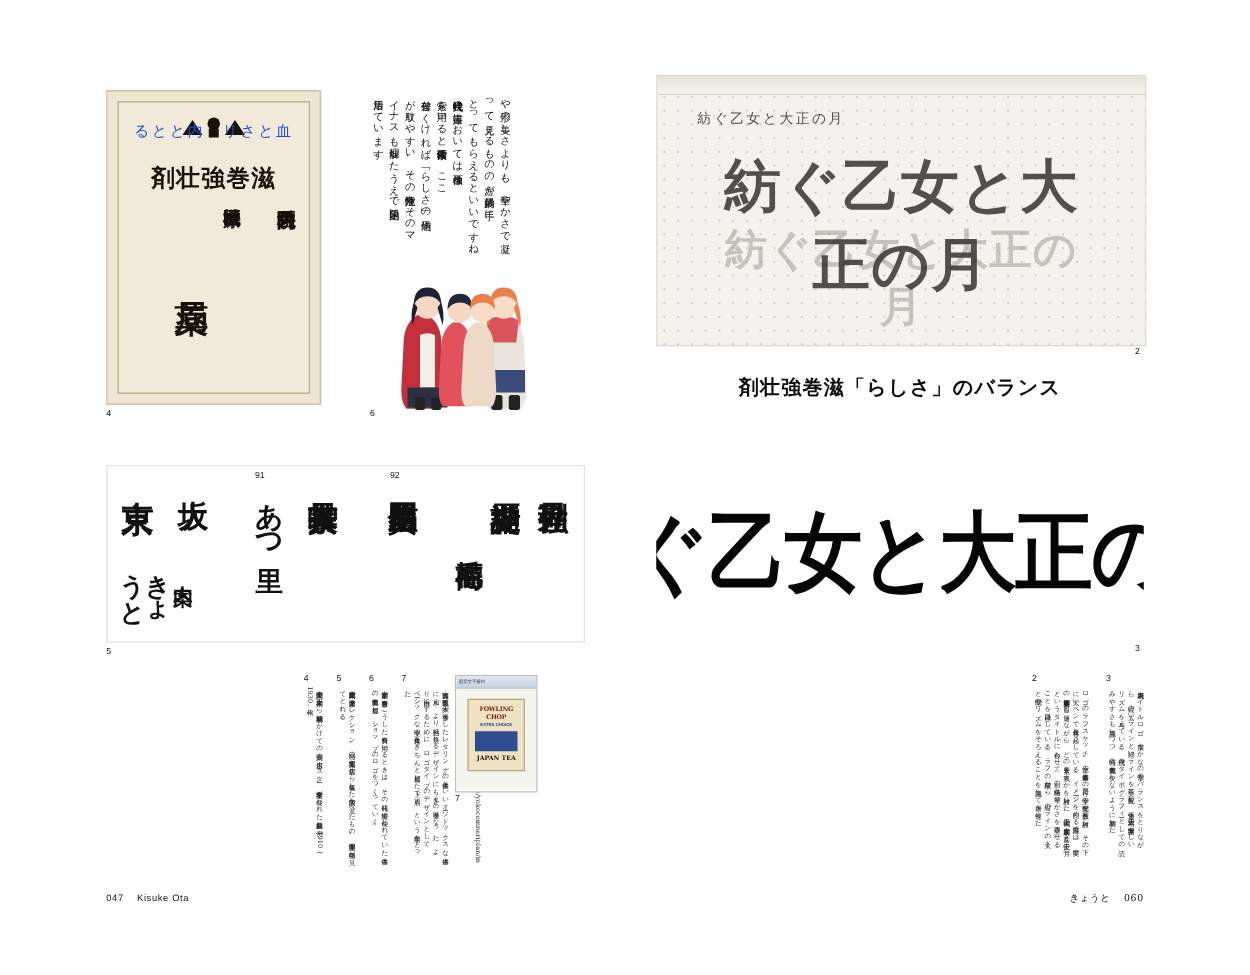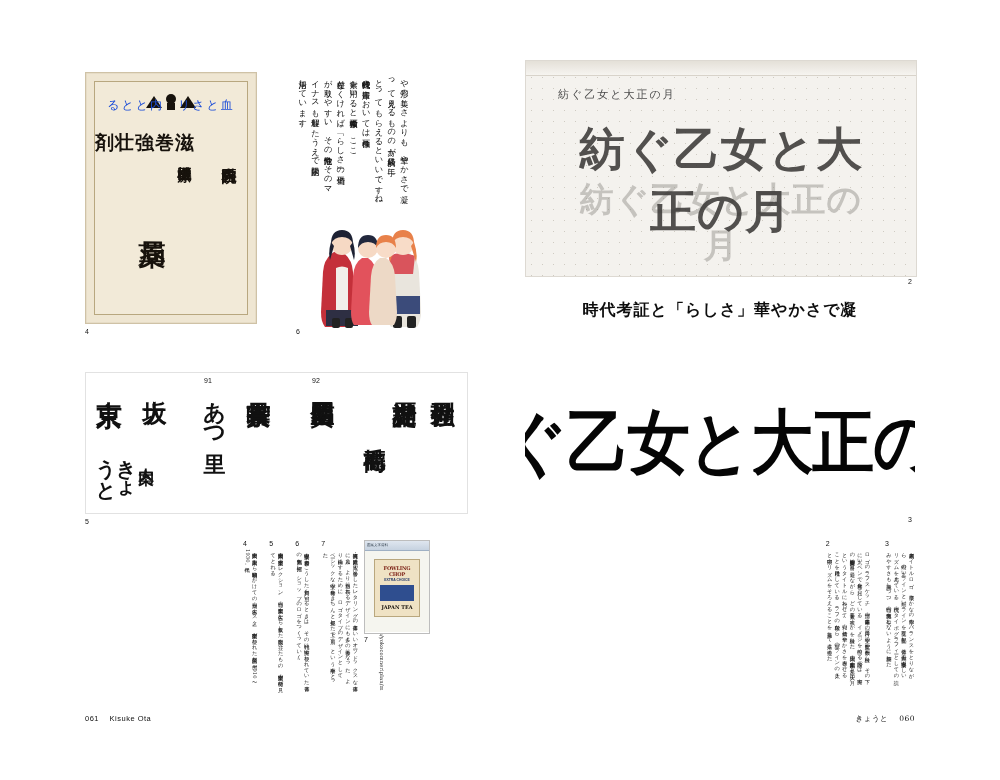--- a/index.html
+++ b/index.html
@@ -74,21 +74,21 @@
   }
   .poster-emblem {
     position: absolute;
     top: 8px; left: 50%;
     transform: translateX(-50%);
     width: 62px; height: 22px;
   }
   .poster-bigline {
     position: absolute;
     left: 0; width: 100%;
-    text-align: left;
+    text-align: center;
     font-family: "DejaVu Serif", serif;
     font-weight: bold;
     color: #17120c;
     letter-spacing: 1px;
   }
   #poster-row1 { top: 48px; font-size: 19px; }
   #poster-blockA {
     position: absolute;
     left: 14px; top: 74px;
     width: 58px;
@@ -457,40 +457,40 @@
 
   <div id="sketch-frame">
     <div id="sketch-paper"></div>
     <div id="sketch-fold"></div>
     <div id="sketch-hand">紡ぐ乙女と大正の月</div>
     <div id="sketch-ghost">紡ぐ乙女と大正の月</div>
     <div id="sketch-big">紡ぐ乙女と大正の月</div>
   </div>
   <div class="fignum" style="position:absolute; left:908px; top:278px;">2</div>
 
-  <div id="section-heading">時代考証と「らしさ」華やかさで凝</div>
+  <div id="section-heading">剤壮強巻滋「らしさ」のバランス</div>
 
   <div id="logo-final">
     <div class="logo-text">紡ぐ乙女と大正の月</div>
   </div>
   <div class="fignum" style="position:absolute; left:908px; top:516px;">3</div>
 
   <div id="cap-right" class="row" style="flex-direction: row-reverse; justify-content: flex-start; gap:14px;">
     <div>
       <div class="fignum" style="margin-bottom:2px;">3</div>
       <div class="caption-col" style="height:130px;">表紙用タイトルロゴ。漢字とかなの字形のバランスをとりながら、縦の太いラインと細いラインを交互に配置し、全体に大正期の図案文字らしいリズムを与えている。現代のタイポグラフィーとしての読みやすさも意識しつつ、当時の雰囲気を失わないように調整した。</div>
     </div>
     <div>
       <div class="fignum" style="margin-bottom:2px;">2</div>
       <div class="caption-col" style="height:130px;">ロゴのラフスケッチ。上部の鉛筆書きの一行目で文字の配置や画数を検討し、その下に太いペンで骨格を起こしている。イメージを固める段階では、実際の図案文字資料に目を通しながら、どの要素を残すかを検討した。大正期の図案文字「紡ぐ乙女と大正の月」というタイトルに合わせて、和の情緒と華やかさを両立させることを目標にしている。ラフの段階から、縦のラインの太さと字間のリズムをそろえることを意識して描き進めた。</div>
     </div>
   </div>
 
   <div id="footer-left">
-    <span class="fl-num">061</span>
+    <span class="fl-num">047</span>
     <span>Kisuke Ota</span>
   </div>
   <div id="footer-right">
     <span>きょうと</span>
     <span class="fr-num">060</span>
   </div>
 
 </div>
 
 </body></html>

